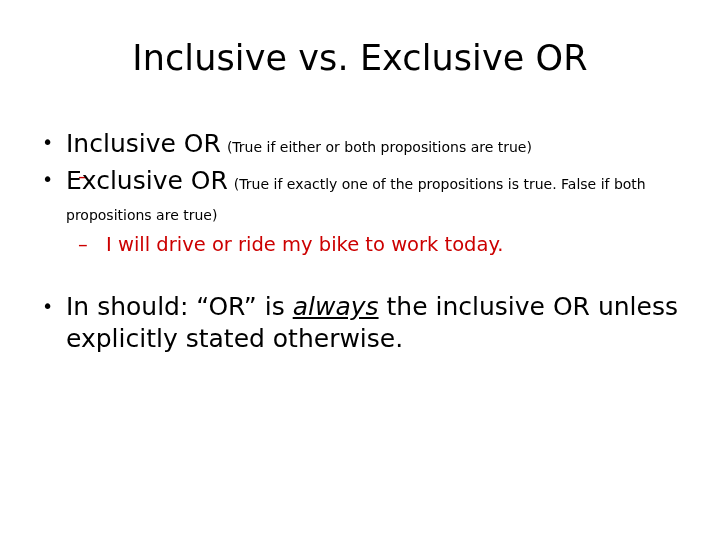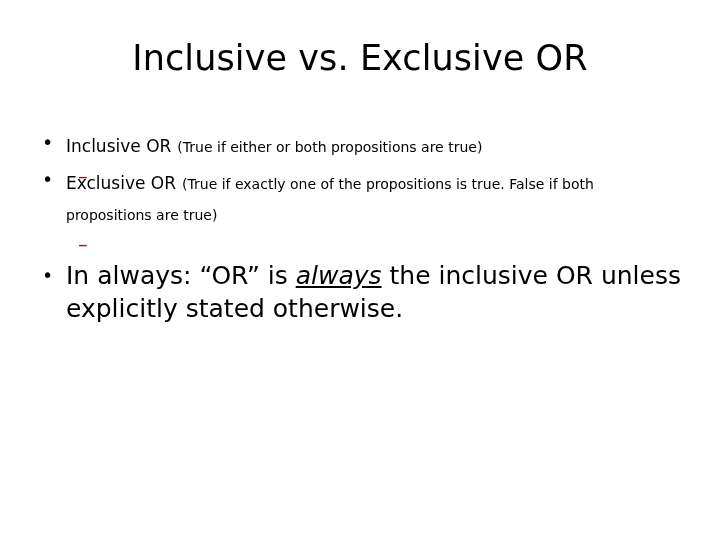--- a/index.html
+++ b/index.html
@@ -58,21 +58,21 @@
   }
   .l1 .marker {
     position: absolute;
     left: 6px;
     top: 0;
     font-size: 19px;
     line-height: 1.55;
     color: #000000;
   }
   .l1 .lead {
-    font-size: 17px;
+    font-size: 25px;
   }
   .l1 .paren {
     font-size: 14px;
   }
 
   
   .l2 {
     position: relative;
     padding-left: 70px;
     margin-bottom: 6px;
@@ -121,23 +121,23 @@
 
     <div class="l2">
       <span class="marker">–</span>
     </div>
 
     <div class="l1">
       <span class="marker">•</span><span class="lead">Exclusive OR</span><span class="paren" style="margin-left:6px">(True if exactly one of the propositions is true. False if both propositions are true)</span>
     </div>
 
     <div class="l2">
-      <span class="marker">–</span>
+      <span class="marker">–</span><span>I will drive or ride my bike to work today.</span>
     </div>
 
     <div class="spacer"></div>
 
     <div class="l1 final">
-      <span class="marker">•</span><span>In always: “OR” is </span><em class="emph">always</em><span> the inclusive OR unless explicitly stated otherwise.</span>
+      <span class="marker">•</span><span>In should: “OR” is </span><em class="emph">always</em><span> the inclusive OR unless explicitly stated otherwise.</span>
     </div>
 
   </div>
 </div>
 
 </body></html>

